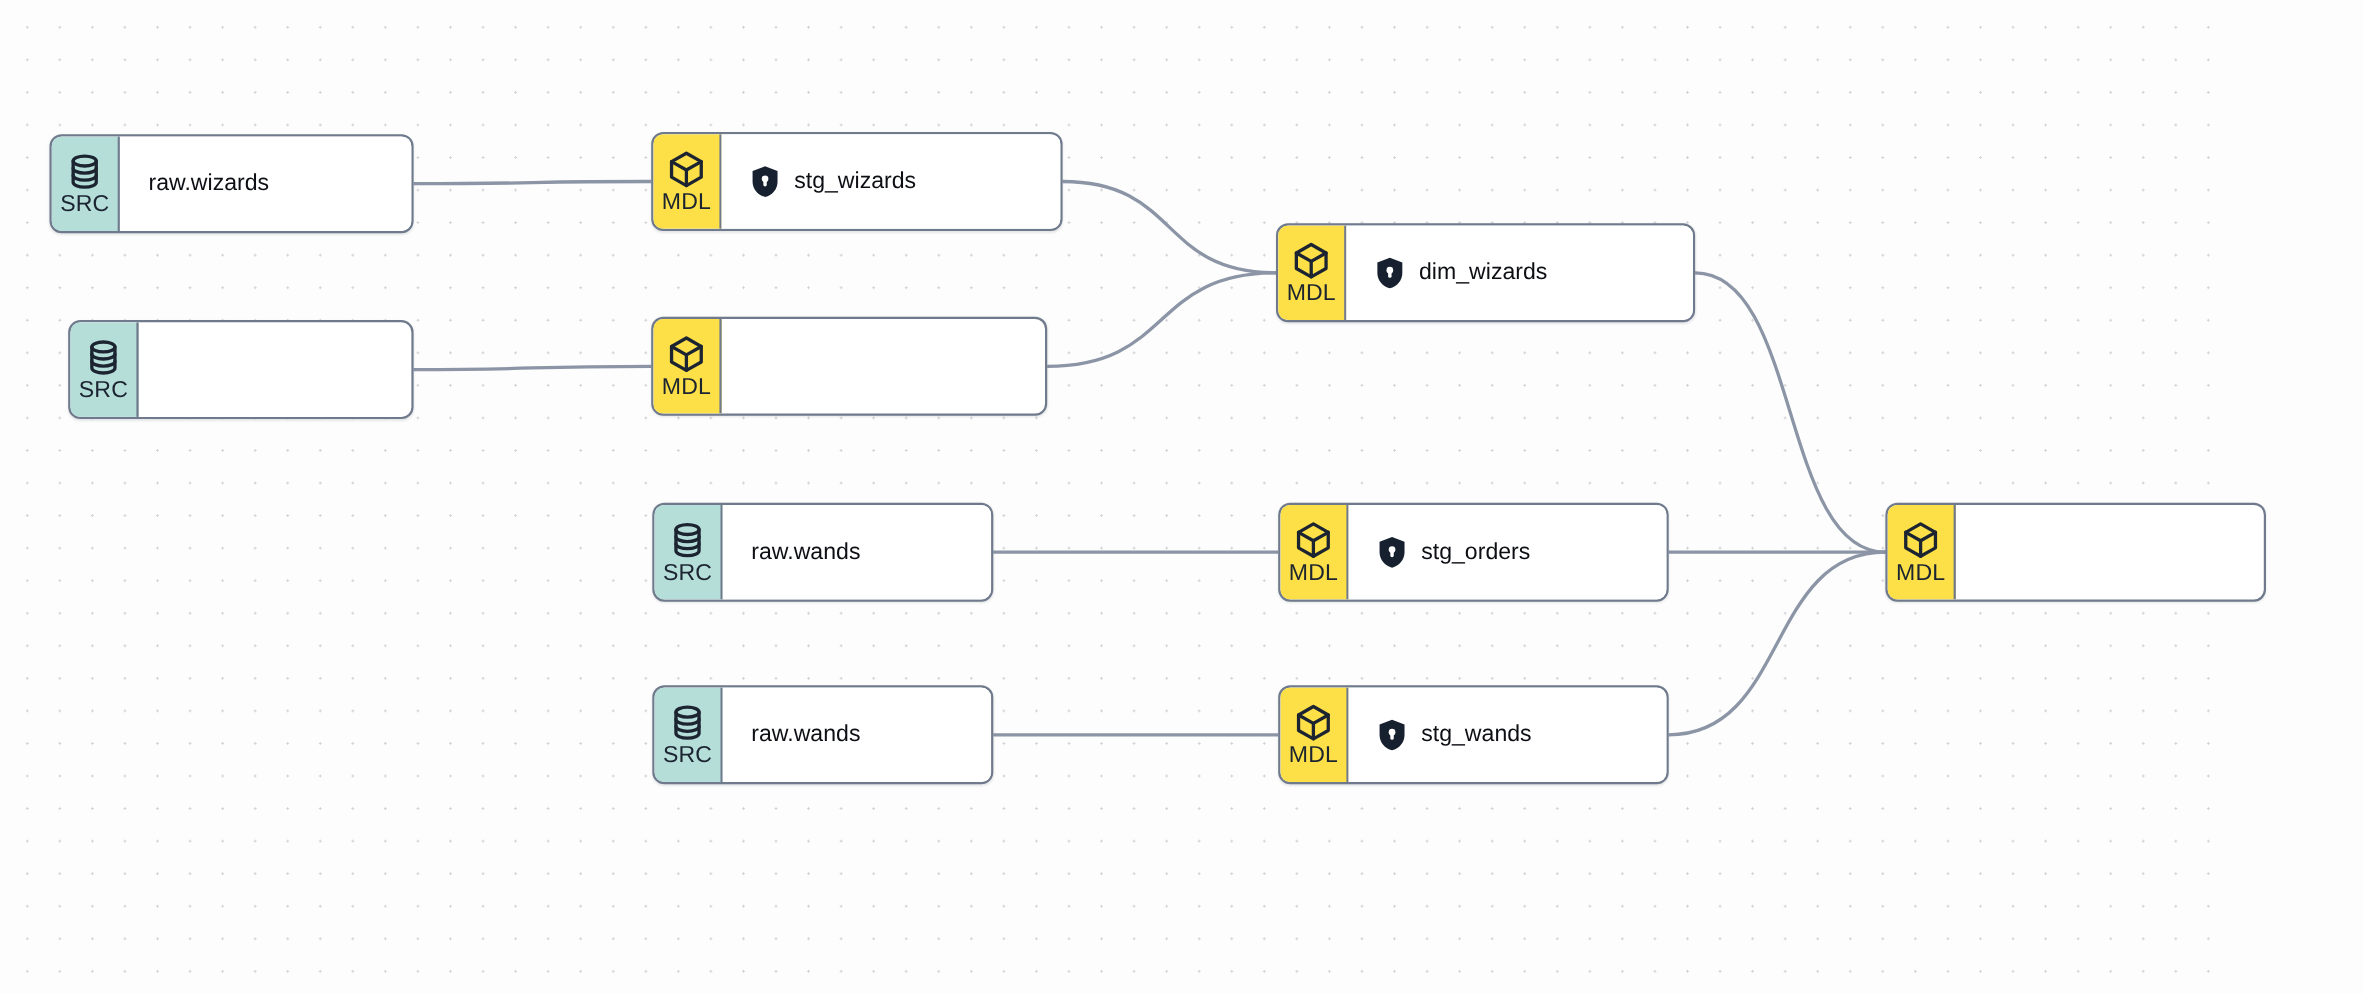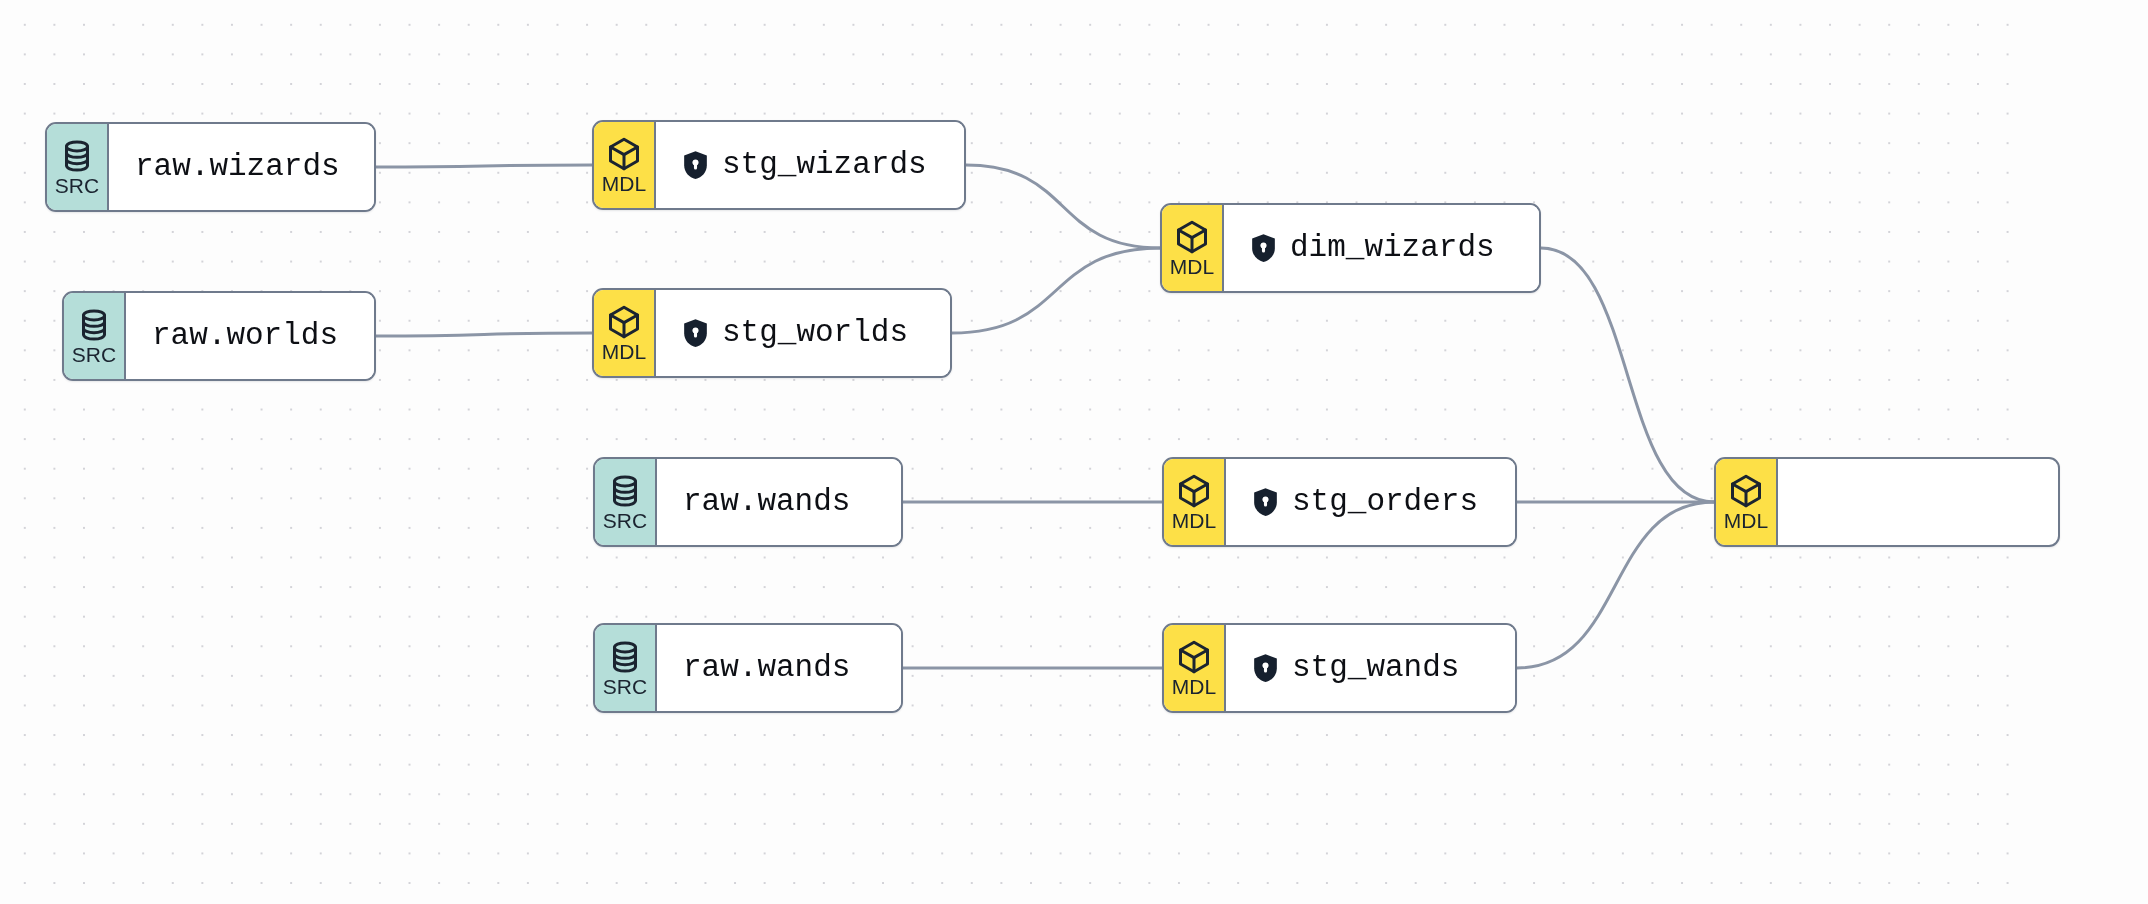--- a/index.html
+++ b/index.html
@@ -55,25 +55,25 @@
     flex:1 1 auto;
     display:flex;
     align-items:center;
     gap:13px;
     padding:0 22px 0 26px;
     background:#ffffff;
     min-width:0;
   }
   .shield{flex:0 0 auto;display:block;}
   .label{
-    font-size:31px;
+    font-size:21px;
     line-height:34px;
     color:#0d0f14;
     white-space:nowrap;
-    font-family:Liberation Mono, monospace;
+    font-family:Liberation Sans, sans-serif;
     text-align:center;
   }
 </style>
 </head>
 <body>
 
 <div id="canvas">
   <svg id="edges" viewBox="0 0 2148 904" preserveAspectRatio="none">
       <path d="M 376 167 C 494.8 167, 473.2 165, 592 165" fill="none" stroke="#8b95a6" stroke-width="3"></path>
       <path d="M 376 336 C 494.8 336, 473.2 333, 592 333" fill="none" stroke="#8b95a6" stroke-width="3"></path>
@@ -103,23 +103,20 @@
       <div class="node" style="left: 62px; top: 291px; width: 314px; height: 90px;">
         <div class="badge src">
           <svg width="36" height="36" viewBox="0 0 24 24" fill="none" stroke="#1b2430" stroke-width="2" stroke-linecap="round" stroke-linejoin="round">
       <ellipse cx="12" cy="5.6" rx="7" ry="3"></ellipse>
       <path d="M5 5.6v12.8c0 1.66 3.13 3 7 3s7-1.34 7-3V5.6"></path>
       <path d="M5 9.9c0 1.66 3.13 3 7 3s7-1.34 7-3"></path>
       <path d="M5 14.2c0 1.66 3.13 3 7 3s7-1.34 7-3"></path>
   </svg>
           <div class="badge-text">SRC</div>
         </div>
-        <div class="body">
-          <span class="label">raw.worlds</span>
-        </div>
       </div>
       <div class="node" style="left: 593px; top: 457px; width: 310px; height: 90px;">
         <div class="badge src">
           <svg width="36" height="36" viewBox="0 0 24 24" fill="none" stroke="#1b2430" stroke-width="2" stroke-linecap="round" stroke-linejoin="round">
       <ellipse cx="12" cy="5.6" rx="7" ry="3"></ellipse>
       <path d="M5 5.6v12.8c0 1.66 3.13 3 7 3s7-1.34 7-3V5.6"></path>
       <path d="M5 9.9c0 1.66 3.13 3 7 3s7-1.34 7-3"></path>
       <path d="M5 14.2c0 1.66 3.13 3 7 3s7-1.34 7-3"></path>
   </svg>
           <div class="badge-text">SRC</div>
@@ -161,28 +158,20 @@
         </div>
       </div>
       <div class="node" style="left: 592px; top: 288px; width: 360px; height: 90px;">
         <div class="badge mdl">
           <svg width="36" height="36" viewBox="0 0 24 24" fill="none" stroke="#1b2430" stroke-width="2" stroke-linecap="round" stroke-linejoin="round">
       <path d="M12 2.2 21 7.3v9.4L12 21.8 3 16.7V7.3z"></path>
       <path d="M3 7.3 12 12.4l9-5.1"></path>
       <path d="M12 12.4v9.4"></path>
   </svg>
           <div class="badge-text">MDL</div>
-        </div>
-        <div class="body">
-          <svg class="shield" width="27" height="30" viewBox="0 0 20 22">
-      <path d="M10 .8 1.6 4v7.1C1.6 16.1 5.2 20.2 10 21.4c4.8-1.2 8.4-5.3 8.4-10.3V4z" fill="#16202e"></path>
-      <circle cx="10" cy="9.2" r="2.25" fill="#ffffff"></circle>
-      <rect x="8.85" y="9.4" width="2.3" height="5.0" rx="1.15" fill="#ffffff"></rect>
-  </svg>
-          <span class="label">stg_worlds</span>
         </div>
       </div>
       <div class="node" style="left: 1162px; top: 457px; width: 355px; height: 90px;">
         <div class="badge mdl">
           <svg width="36" height="36" viewBox="0 0 24 24" fill="none" stroke="#1b2430" stroke-width="2" stroke-linecap="round" stroke-linejoin="round">
       <path d="M12 2.2 21 7.3v9.4L12 21.8 3 16.7V7.3z"></path>
       <path d="M3 7.3 12 12.4l9-5.1"></path>
       <path d="M12 12.4v9.4"></path>
   </svg>
           <div class="badge-text">MDL</div>

